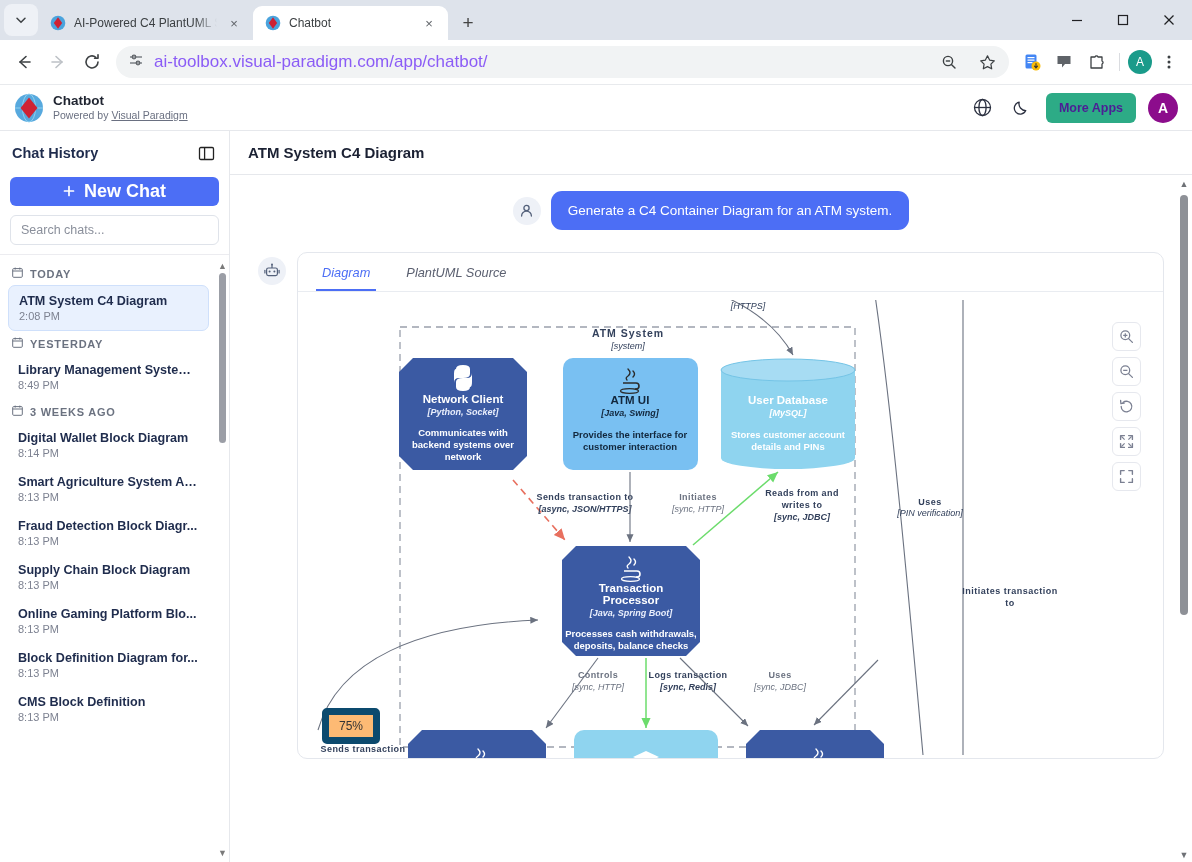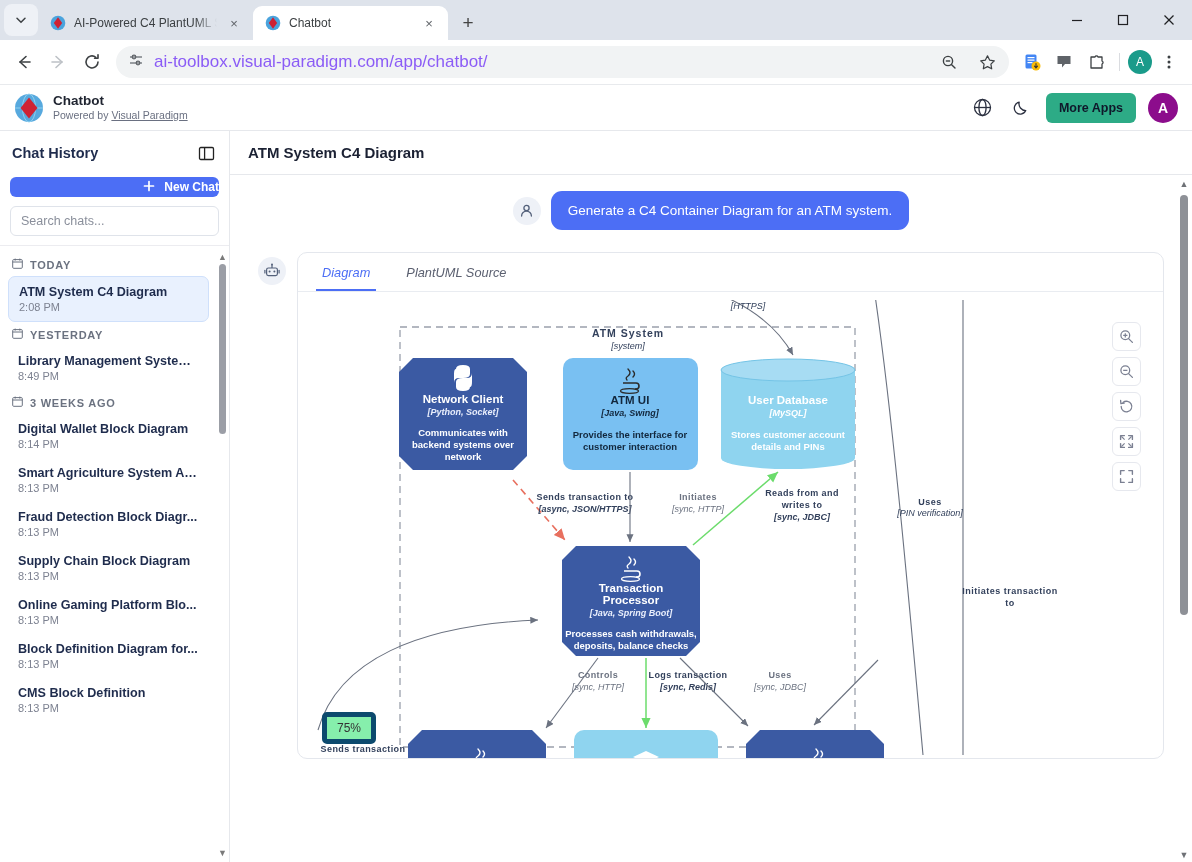--- a/index.html
+++ b/index.html
@@ -92,21 +92,21 @@
   .app-titles { display: flex; flex-direction: column; justify-content: center; }
   .app-name { font-size: 13.5px; font-weight: bold; color: #1f2430; line-height: 1.2; }
   .app-sub { font-size: 10.5px; color: #6a7081; line-height: 1.3; }
   .app-sub a { color: #6a7081; text-decoration: underline; }
   .header-spacer { flex: 1; }
   .hdr-icon {
     width: 30px; height: 30px; display: flex; align-items: center;
     justify-content: center; color: #2b3040; cursor: pointer; margin: 0 4px;
   }
   .more-apps-btn {
-    background: #2dab86; color: #0f172a; font-size: 12.5px; font-weight: bold;
+    background: #2dab86; color: #4c1d95; font-size: 12.5px; font-weight: bold;
     border: none; border-radius: 6px; padding: 8px 13px; cursor: pointer;
     margin-left: 6px;
   }
   .hdr-avatar {
     width: 30px; height: 30px; border-radius: 50%; background: #8c0d8c;
     color: #fff; font-size: 14px; font-weight: bold; display: flex;
     align-items: center; justify-content: center; margin-left: 12px; cursor: pointer;
   }
 
   
@@ -117,23 +117,23 @@
     width: 230px; flex: 0 0 230px; background: #fff;
     border-right: 1px solid #e6e8ec; display: flex; flex-direction: column;
   }
   .sidebar-head {
     height: 44px; display: flex; align-items: center; padding: 0 12px;
     justify-content: space-between;
   }
   .sidebar-title { font-size: 14.5px; font-weight: bold; color: #1f2c4d; }
   .sidebar-toggle { width: 22px; height: 22px; display: flex; align-items: center; justify-content: center; cursor: pointer; color: #333; }
   .new-chat-btn {
-    margin: 2px 10px 0 10px; height: 20px; background: #4c6ef5; color: #fff;
-    border: none; border-radius: 6px; font-size: 12px; font-weight: bold;
-    display: flex; align-items: center; justify-content: flex-end; gap: 9px;
+    margin: 2px 10px 0 10px; height: 29px; background: #4c6ef5; color: #fff;
+    border: none; border-radius: 6px; font-size: 18px; font-weight: bold;
+    display: flex; align-items: center; justify-content: center; gap: 9px;
     cursor: pointer;
   }
   .search-wrap { padding: 9px 10px 9px 10px; }
   .search-input {
     width: 100%; height: 30px; border: 1px solid #dfe3ea; border-radius: 6px;
     padding: 0 10px; font-size: 12.5px; color: #3a3f4b;
     font-family: "Liberation Sans", sans-serif; outline: none;
   }
   .search-input::placeholder { color: #8a8f9b; }
   .chat-list {
@@ -196,22 +196,22 @@
 
   .diagram-area {
     position: relative; height: 458px; background: #fff;
     margin: 8px 10px 0 10px; overflow: hidden;
   }
 
   
   .diagram-svg { position: absolute; left: 0; top: 0; }
 
   .zoom-badge {
-    position: absolute; left: 14px; bottom: 14px; background: #86efac;
-    border: 5px solid #0c4a6e; border-radius: 5px; font-size: 12px;
+    position: absolute; left: 14px; bottom: 14px; background: #fdba74;
+    border: 7px solid #0c4a6e; border-radius: 5px; font-size: 12px;
     color: #333; padding: 4px 10px; z-index: 5;
   }
   .diagram-tools {
     position: absolute; right: 12px; top: 22px; display: flex;
     flex-direction: column; gap: 6px; z-index: 5;
   }
   .dtool {
     width: 29px; height: 29px; background: #fff; border: 1px solid #e6e8ee;
     border-radius: 6px; display: flex; align-items: center; justify-content: center;
     color: #7b8092; cursor: pointer;

